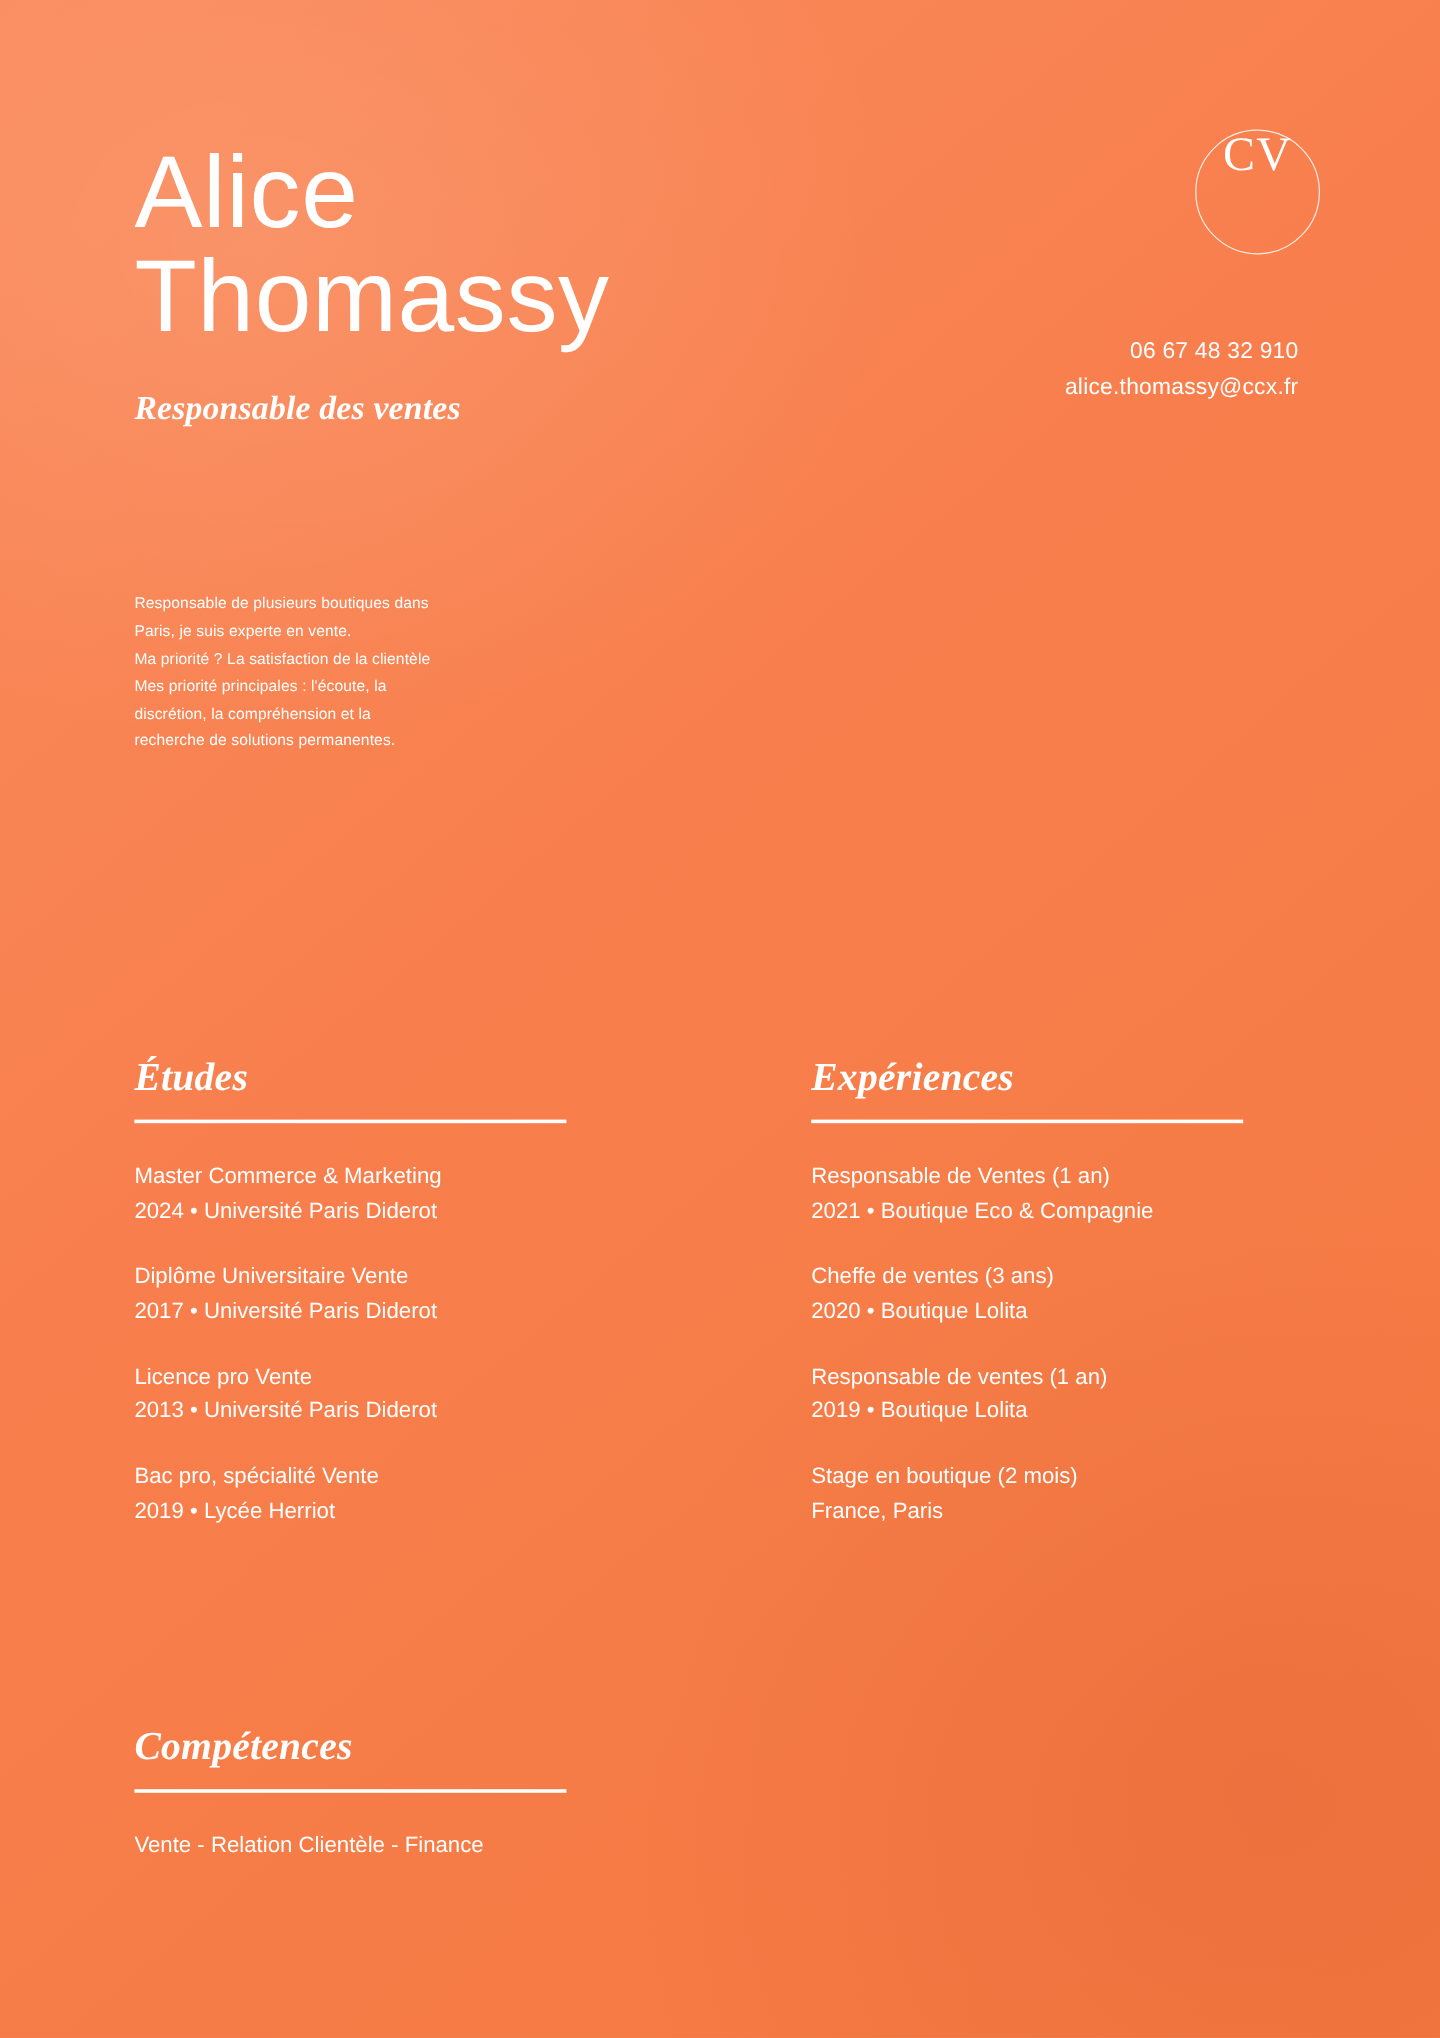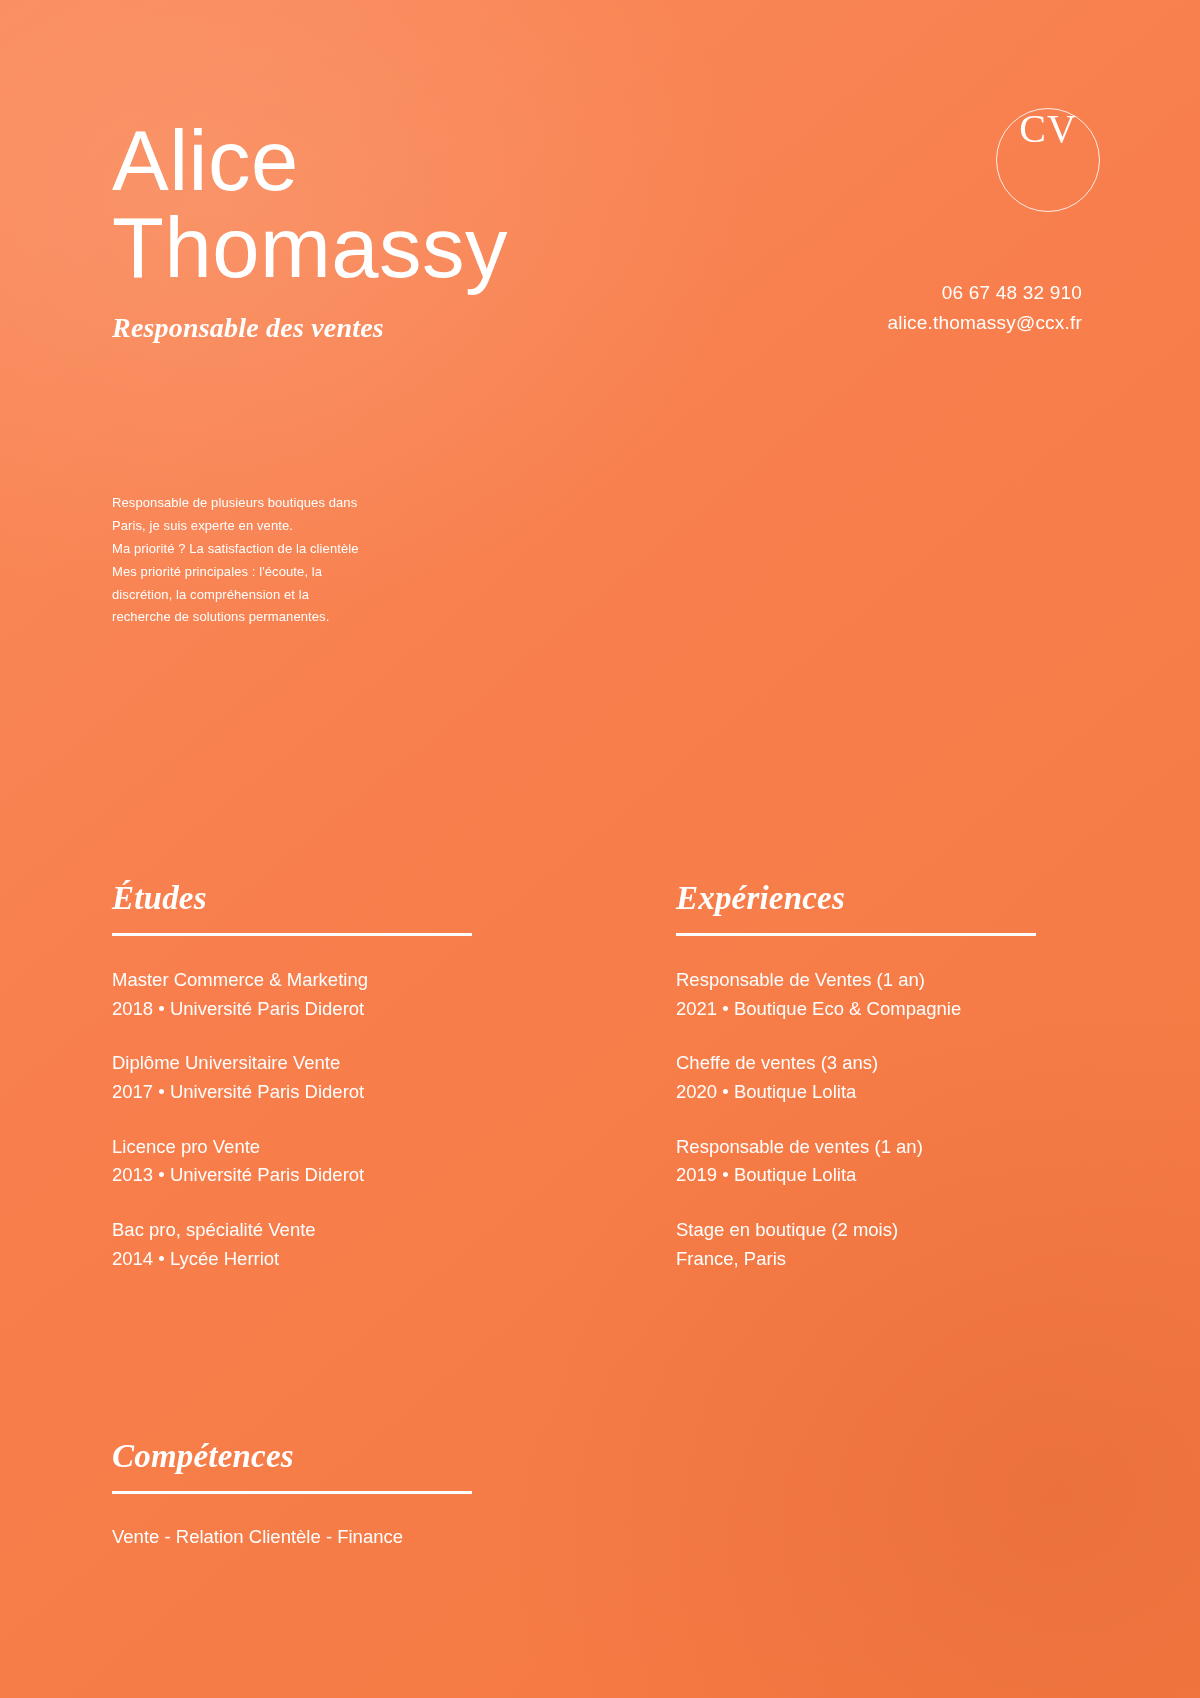--- a/index.html
+++ b/index.html
@@ -42,21 +42,21 @@
     margin: 0;
   }
   .name .line2 {
     display: block;
   }
   .job-title {
     font-family: "Liberation Serif", serif;
     font-style: italic;
     font-weight: 700;
     font-size: 28px;
-    margin-top: 21px;
+    margin-top: 34px;
     letter-spacing: 0.2px;
   }
 
   .cv-badge {
     position: absolute;
     right: 100px;
     top: 108px;
     width: 104px;
     height: 104px;
     border: 1.5px solid rgba(255,255,255,0.85);
@@ -154,33 +154,33 @@
     <p>Mes priorité principales : l'écoute, la</p>
     <p>discrétion, la compréhension et la</p>
     <p>recherche de solutions permanentes.</p>
   </div>
 
   <div class="section" id="etudes">
     <h2 class="section-title">Études</h2>
     <div class="rule"></div>
     <div class="entry">
       <span class="main">Master Commerce &amp; Marketing</span>
-      <span class="sub">2018 • Université Paris Diderot</span>
+      <span class="sub">2024 • Université Paris Diderot</span>
     </div>
     <div class="entry">
       <span class="main">Diplôme Universitaire Vente</span>
       <span class="sub">2017 • Université Paris Diderot</span>
     </div>
     <div class="entry">
       <span class="main">Licence pro Vente</span>
       <span class="sub">2013 • Université Paris Diderot</span>
     </div>
     <div class="entry">
       <span class="main">Bac pro, spécialité Vente</span>
-      <span class="sub">2014 • Lycée Herriot</span>
+      <span class="sub">2019 • Lycée Herriot</span>
     </div>
   </div>
 
   <div class="section" id="experiences">
     <h2 class="section-title">Expériences</h2>
     <div class="rule"></div>
     <div class="entry">
       <span class="main">Responsable de Ventes (1 an)</span>
       <span class="sub">2021 • Boutique Eco &amp; Compagnie</span>
     </div>

